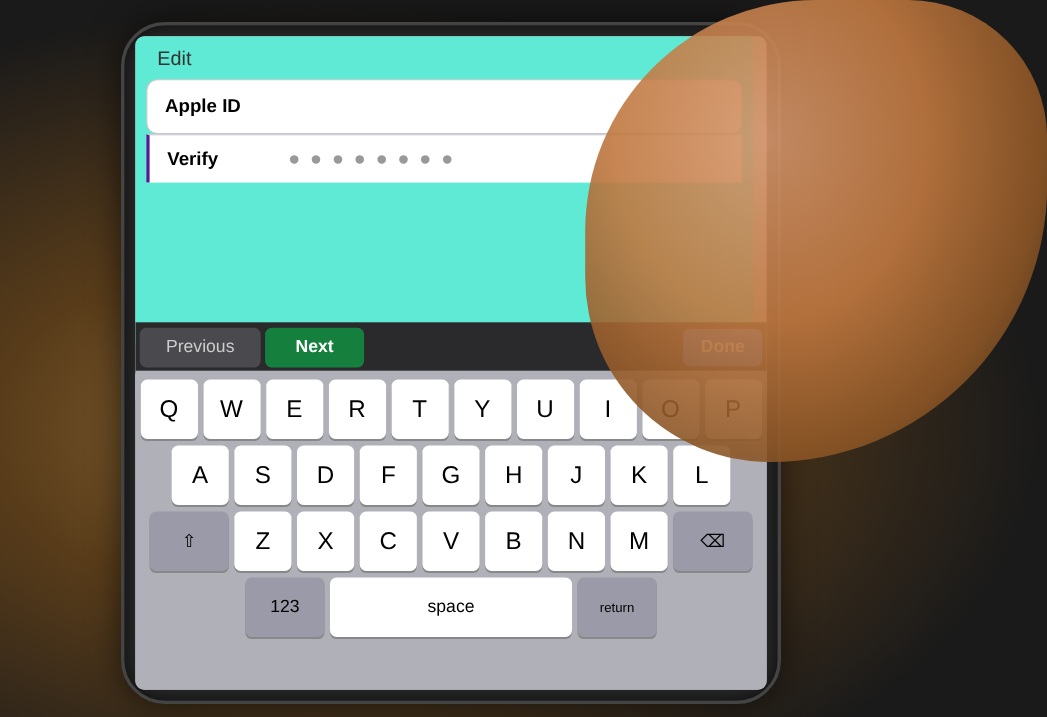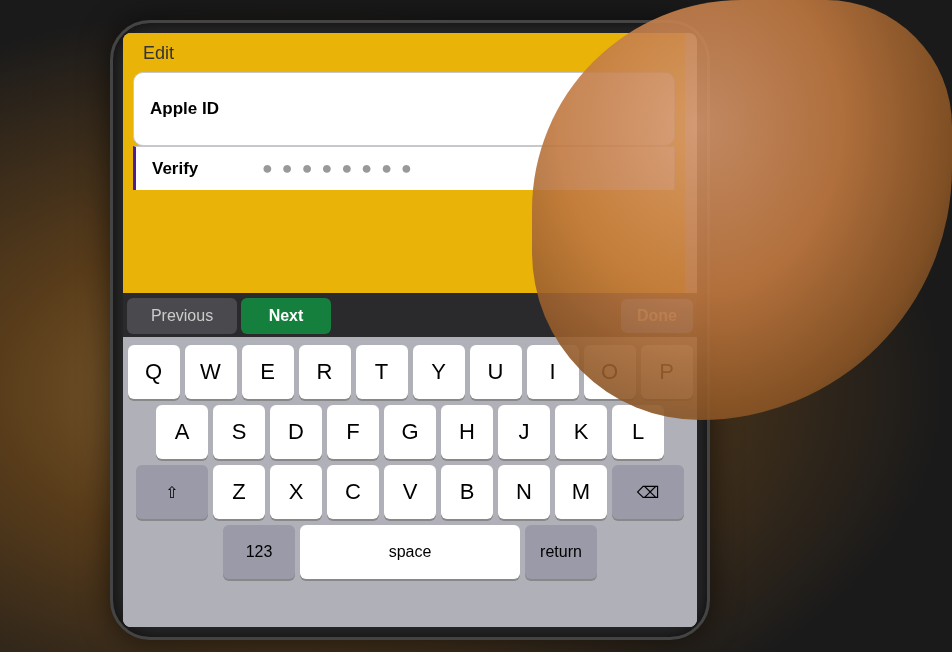--- a/index.html
+++ b/index.html
@@ -54,21 +54,21 @@
       top: 10px;
       right: 10px;
       bottom: 10px;
       background: #c8c8cc;
       border-radius: 8px;
       overflow: hidden;
     }
 
     
     .form-area {
-      background: #eab308;
+      background: #5eead4;
       position: absolute;
       top: 0;
       left: 0;
       right: 12px;
       height: 280px;
     }
 
     .edit-label {
       font-size: 18px;
       color: #333;
@@ -79,21 +79,22 @@
     .form-table {
       background: white;
       margin: 0 10px;
       border-radius: 10px;
       overflow: hidden;
       border: 1px solid #c8c8cc;
     }
 
     .form-row {
       display: flex;
-      padding: 26px 16px;
+      align-items: center;
+      padding: 7px 16px;
       min-height: 48px;
       position: relative;
     }
 
     .form-row + .form-row {
       border-top: 1px solid #c8c8cc;
     }
 
     .form-label {
       font-size: 17px;
@@ -320,18 +321,18 @@
         <div class="key">V</div>
         <div class="key">B</div>
         <div class="key">N</div>
         <div class="key">M</div>
         <div class="key key-dark key-wide">⌫</div>
       </div>
 
       <div class="key-row">
         <div class="key key-dark key-wide" style="font-size:16px;">123</div>
         <div class="key key-space" style="font-size:16px;">space</div>
-        <div class="key key-dark key-wide" style="font-size:16px;">return</div>
+        <div class="key key-dark key-wide" style="font-size:12px;">return</div>
       </div>
     </div>
 
   </div>
 </div>
 
 </body></html>

